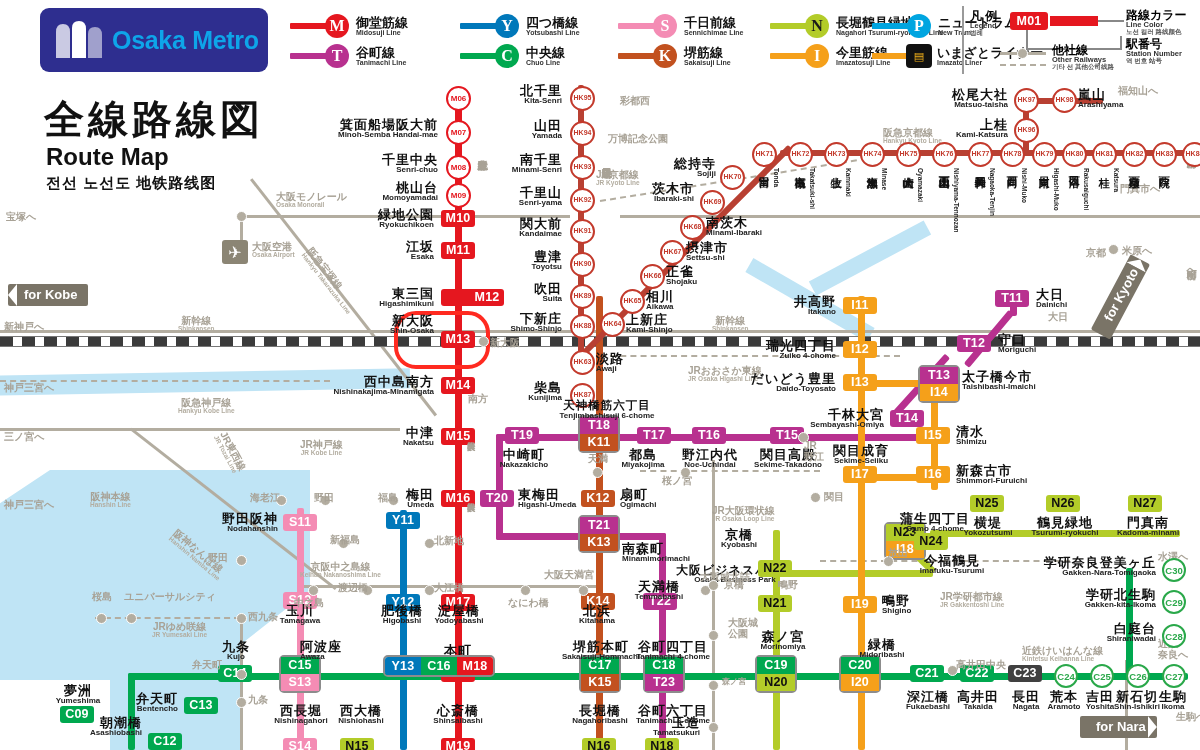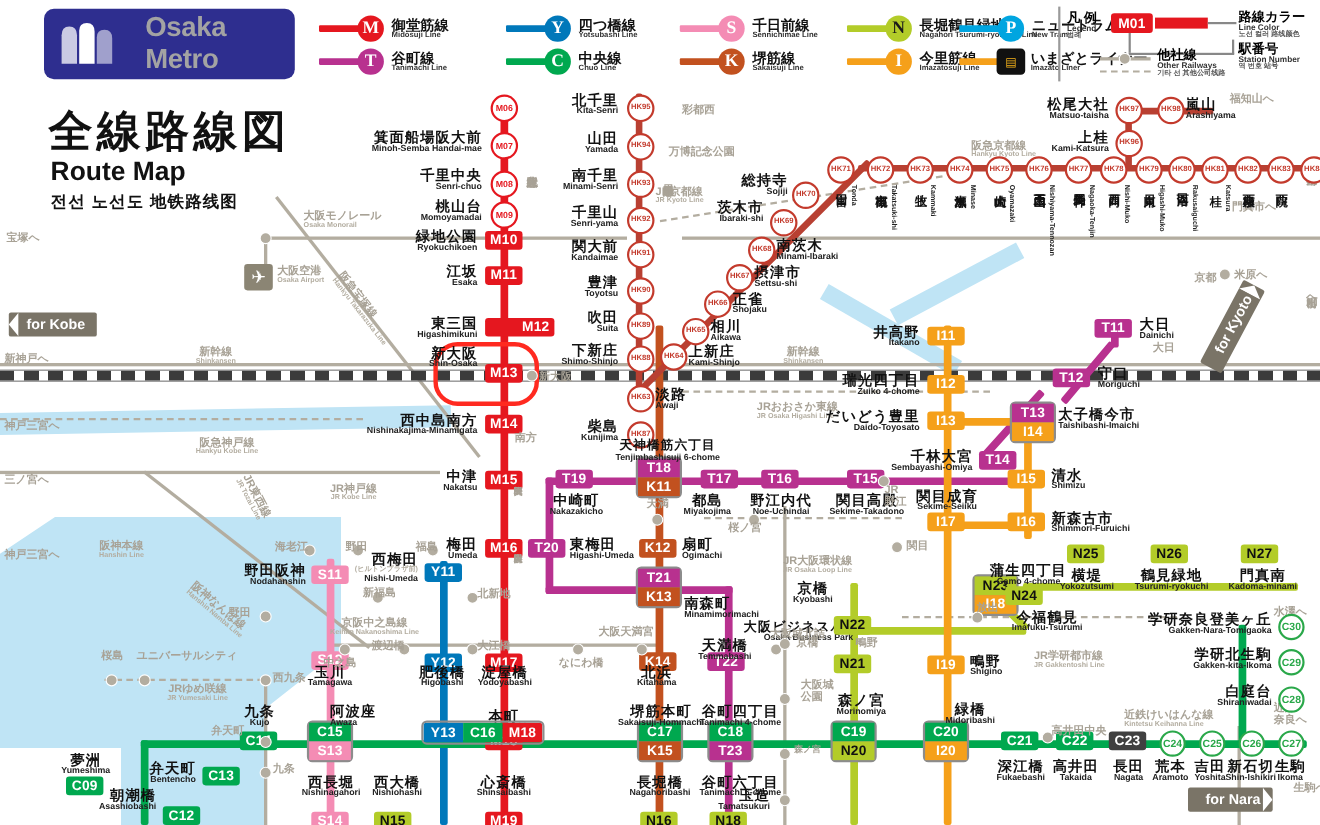--- a/index.html
+++ b/index.html
@@ -6,21 +6,21 @@
   body{width:1200px;height:750px;overflow:hidden;font-family:"Liberation Sans","DejaVu Sans",sans-serif;}
   #map{position:relative;width:1200px;height:750px;background:#ffffff;overflow:hidden;}
 
   
   .abs{position:absolute;}
 
   
   .logo-box{left:40px;top:8px;width:228px;height:64px;background:#2e2e8f;border-radius:9px;
             display:flex;align-items:center;justify-content:flex-start;}
   .logo-mark{width:62px;height:44px;margin-left:10px;position:relative;}
-  .logo-text{color:#a3a3a3;font-size:25px;font-weight:bold;letter-spacing:-.3px;margin-left:20px;}
+  .logo-text{color:#0ea5e9;font-size:25px;font-weight:bold;letter-spacing:-.3px;margin-left:0;}
   .title-jp{left:44px;top:92px;font-size:40px;font-weight:bold;letter-spacing:4px;color:#111;}
   .title-en{left:46px;top:143px;font-size:24px;font-weight:bold;color:#111;}
   .title-kr{left:46px;top:174px;font-size:15px;font-weight:bold;color:#111;letter-spacing:1px;}
 
   
   .legend-row{position:absolute;display:flex;align-items:center;}
   .leg-bar{width:38px;height:6px;border-radius:1px;}
   .leg-circ{width:24px;height:24px;border-radius:50%;margin-left:-3px;display:flex;align-items:center;
             justify-content:center;color:#fff;font-weight:bold;font-size:16px;font-family:"Liberation Serif",serif;}
   .leg-txt{margin-left:7px;line-height:1.05;}
@@ -1068,25 +1068,20 @@
 
   <div class="cnode" style="left:1162px;top:558px;">
       <span>C30</span>
     </div>
   <div class="lbl right" style="left:992px;top:556px;width:164px;">
     <div class="jp">学研奈良登美ヶ丘</div>
       <div class="en">Gakken-Nara-Tomigaoka</div>
     </div>
 
   <div class="snum" style="left:386px;top:512px;background:#0078ba;">Y11</div>
-  <div class="lbl right" style="left:238px;top:502px;width:142px;">
-    <div class="jp">西梅田</div>
-    <div class="ghost-en" style="font-size:6.5px;">(ヒルトンプラザ前)</div>
-    <div class="en">Nishi-Umeda</div>
-    </div>
 
   <div class="snum" style="left:386px;top:594px;background:#0078ba;">Y12</div>
   <div class="lbl center" style="left:350px;top:604px;width:104px;">
     <div class="jp">肥後橋</div>
       <div class="en">Higobashi</div>
     </div>
 
   <div class="lbl center" style="left:344px;top:704px;width:112px;">
     <div class="jp" style="visibility:hidden;">本町</div>
     </div>

